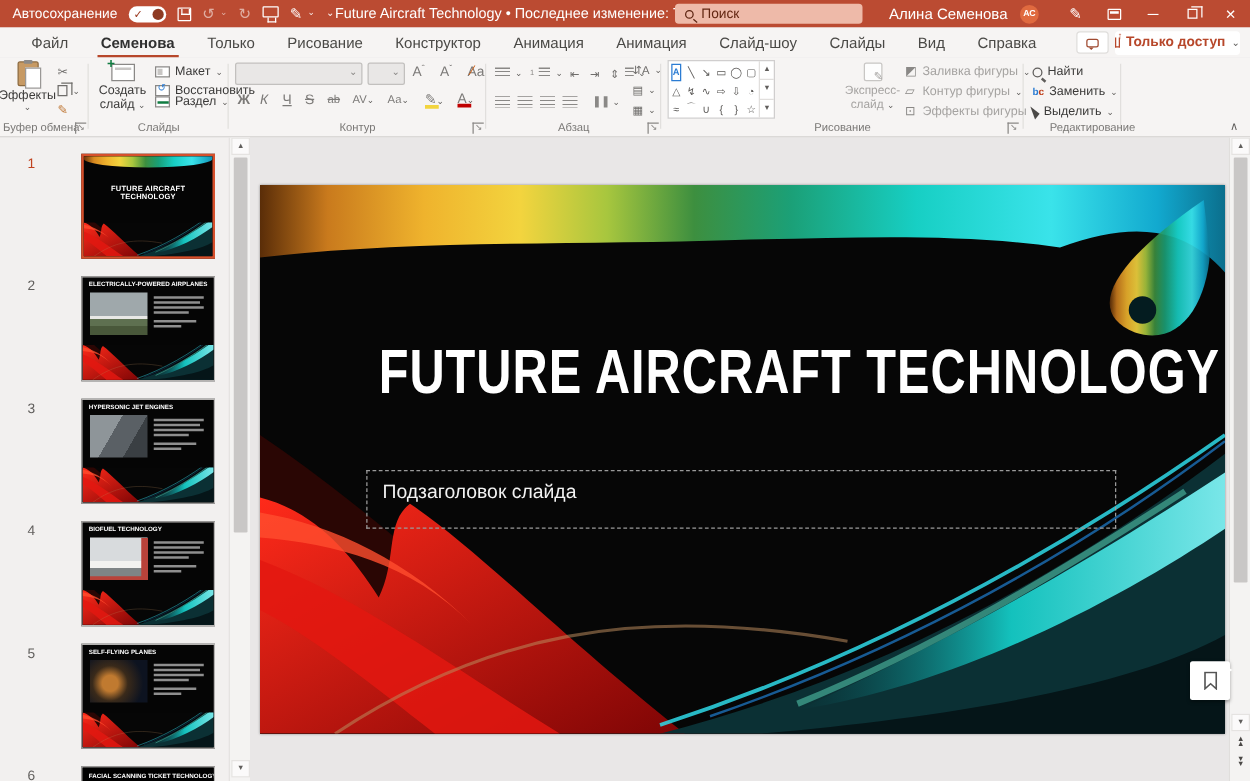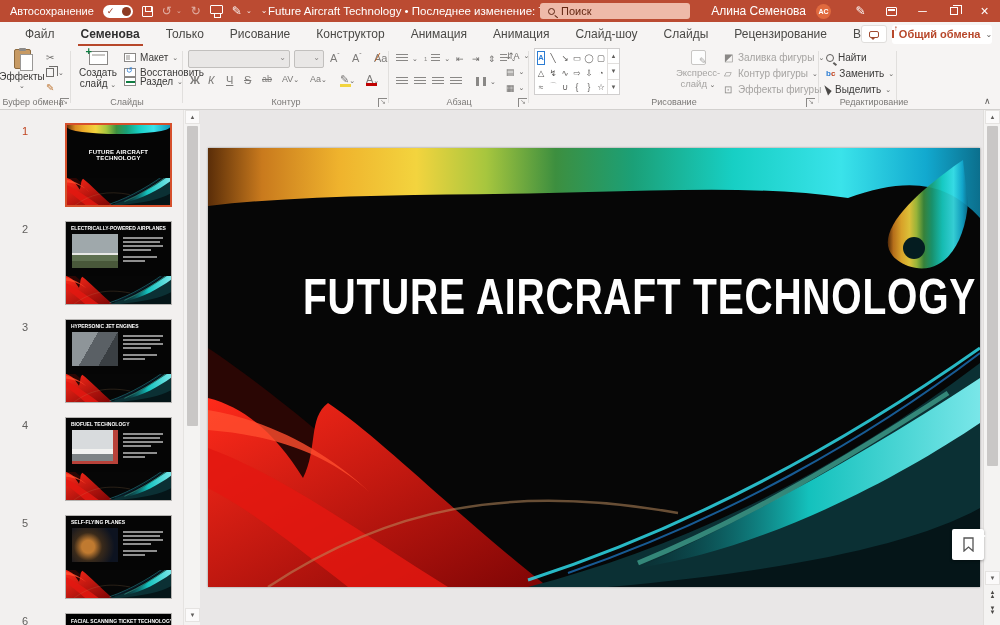--- a/index.html
+++ b/index.html
@@ -238,30 +238,29 @@
     <div id="tabs">
         <div class="tab">Файл</div>
         <div class="tab active">Семенова</div>
         <div class="tab">Только</div>
         <div class="tab">Рисование</div>
         <div class="tab">Конструктор</div>
         <div class="tab">Анимация</div>
         <div class="tab">Анимация</div>
         <div class="tab">Слайд-шоу</div>
         <div class="tab">Слайды</div>
-        <div class="tab">Рецензирование</div>
         <div class="tab">Вид</div>
         <div class="tab">Справка</div>
       </div>
     <div class="comment-btn">
         <span class="bubble-ic"></span>
       </div>
     <div class="share-btn">
       <span class="share-ic"></span>
-      <span class="lbl">Общий обмена</span>
+      <span class="lbl">Только доступ</span>
       <span class="car">⌄</span>
     </div>
   </div>
 
   <div id="ribbon">
     <div class="gdiv" style="left:70px"></div>
     <div class="gdiv" style="left:182px"></div>
     <div class="gdiv" style="left:388px"></div>
     <div class="gdiv" style="left:528px"></div>
     <div class="gdiv" style="left:818px"></div>
@@ -549,20 +548,21 @@
     <div class="sb-thumb" style="top:16px;height:300px"></div>
     <div class="sb-btn" style="top:498px">▼</div>
   </div>
 
   <div id="slide-area">
     <div id="slide">
       <svg class="deco-main" viewBox="0 0 772 439" preserveAspectRatio="none">
           <use href="#deco"></use>
         </svg>
       <div id="slide-title"><span>FUTURE AIRCRAFT TECHNOLOGY</span></div>
+      <div id="slide-subtitle">Подзаголовок слайда</div>
     </div>
   </div>
 
   <div id="bookmark-btn">
     <svg width="11" height="15" viewBox="0 0 11 15">
       <path d="M1,1 h9 v13 l-4.5,-4 -4.5,4 Z" fill="none" stroke="#555" stroke-width="1.3"></path>
     </svg>
   </div>
 
   <div id="sb-right" class="scrollbar">

